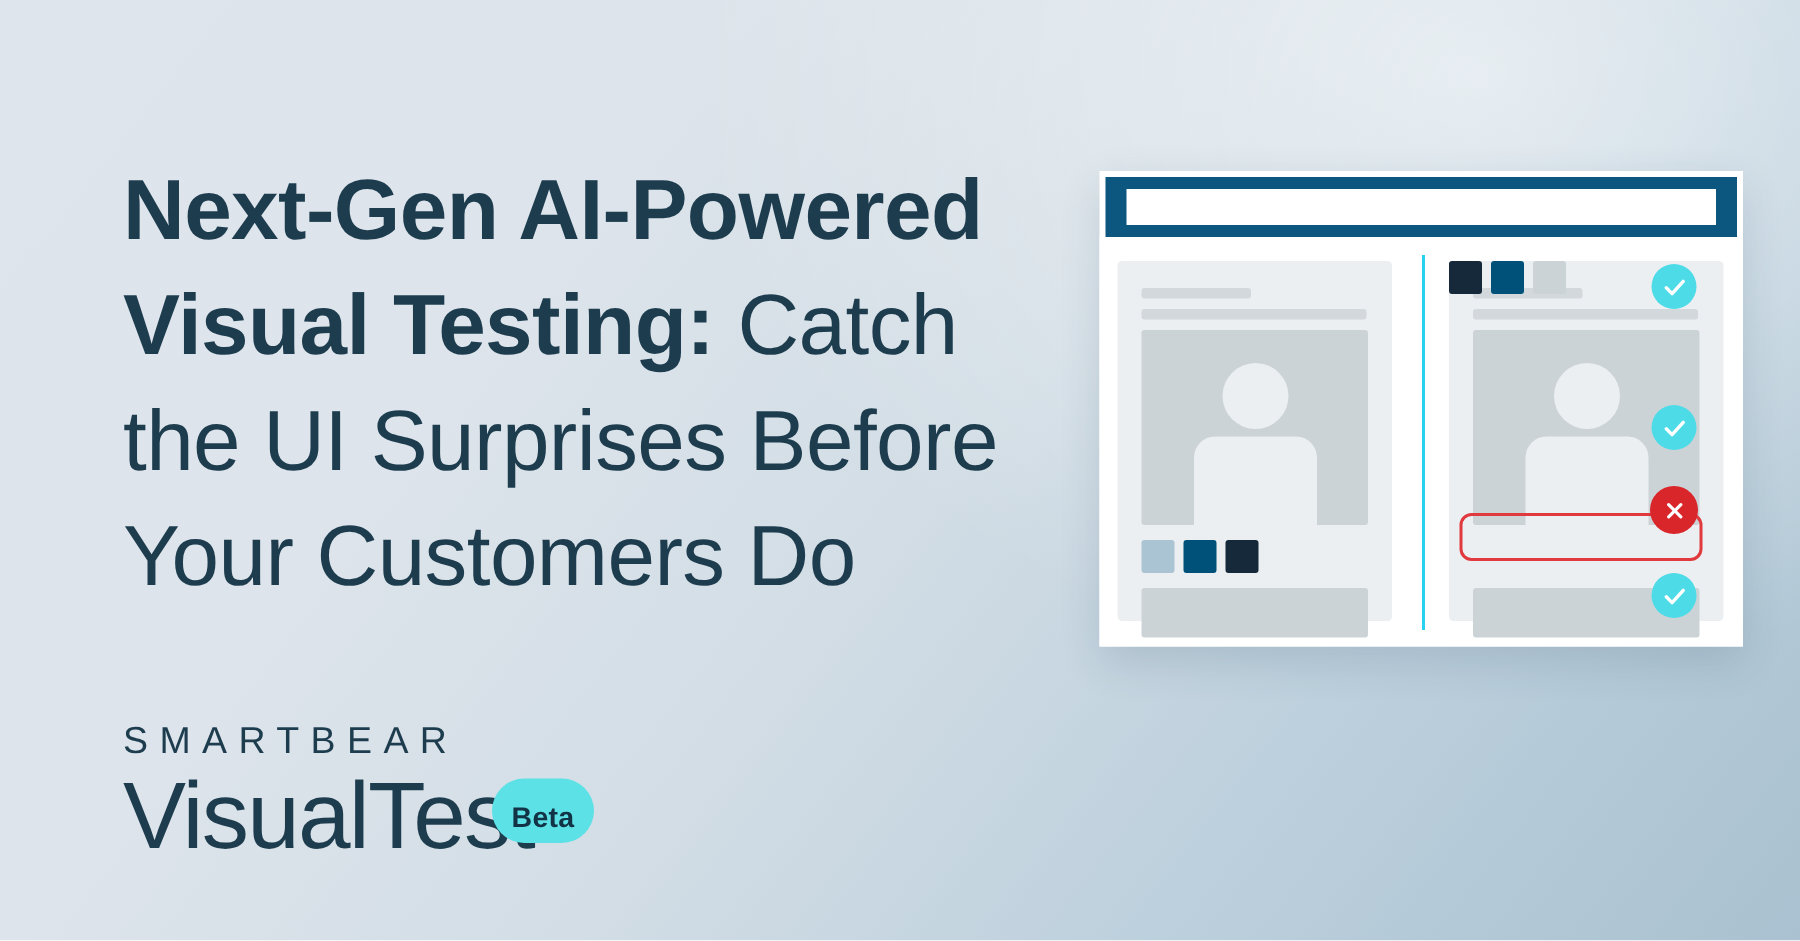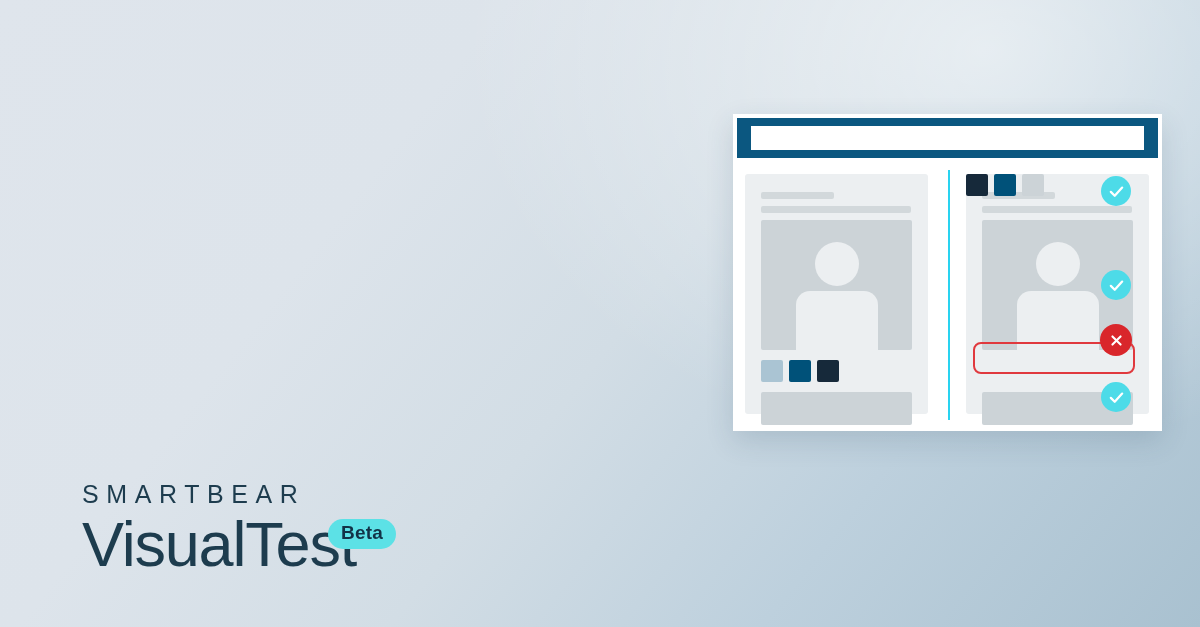--- a/index.html
+++ b/index.html
@@ -30,21 +30,21 @@
   }
   #vt-row { position:relative; margin-top:4px; display:flex; align-items:flex-start; }
   #visualtest {
     font-size:63px; font-weight:400; color:#1d3c4e;
     line-height:1.05; letter-spacing:-1.2px;
   }
   #beta-badge {
     position:absolute; left:246px; top:8px;
     background:#5ce1e6; color:#123246;
     font-size:19px; font-weight:700; letter-spacing:0.2px;
-    padding:3px 13px 5px; border-radius:999px; line-height:1.15;text-align:center;
+    padding:16px 13px 5px; border-radius:999px; line-height:1.15;text-align:center;
   }
 
   
   #browser {
     position:absolute; left:733px; top:114px; width:429px; height:317px;
     background:#ffffff;
     box-shadow:0 10px 26px rgba(40,70,95,0.16);
   }
   #browser-chrome {
     position:absolute; left:4px; top:4px; right:4px; height:40px;
@@ -108,20 +108,23 @@
   }
   .badge.ok { background:#4ddbe8; }
   .badge.err { background:#d9262b; width:32px; height:32px; }
   .badge svg { display:block; }
 </style>
 </head>
 <body>
 
 <div id="stage">
 
+  <h1 id="headline">
+    <span class="hl-strong">Next-Gen AI-Powered Visual Testing:</span><span class="hl-light"> Catch the UI Surprises Before Your Customers Do</span>
+  </h1>
 
   <div id="logo">
     <div id="smartbear">SMARTBEAR</div>
     <div id="vt-row">
       <div id="visualtest">VisualTest</div>
       <div id="beta-badge">Beta</div>
     </div>
   </div>
 
   <div id="browser">

